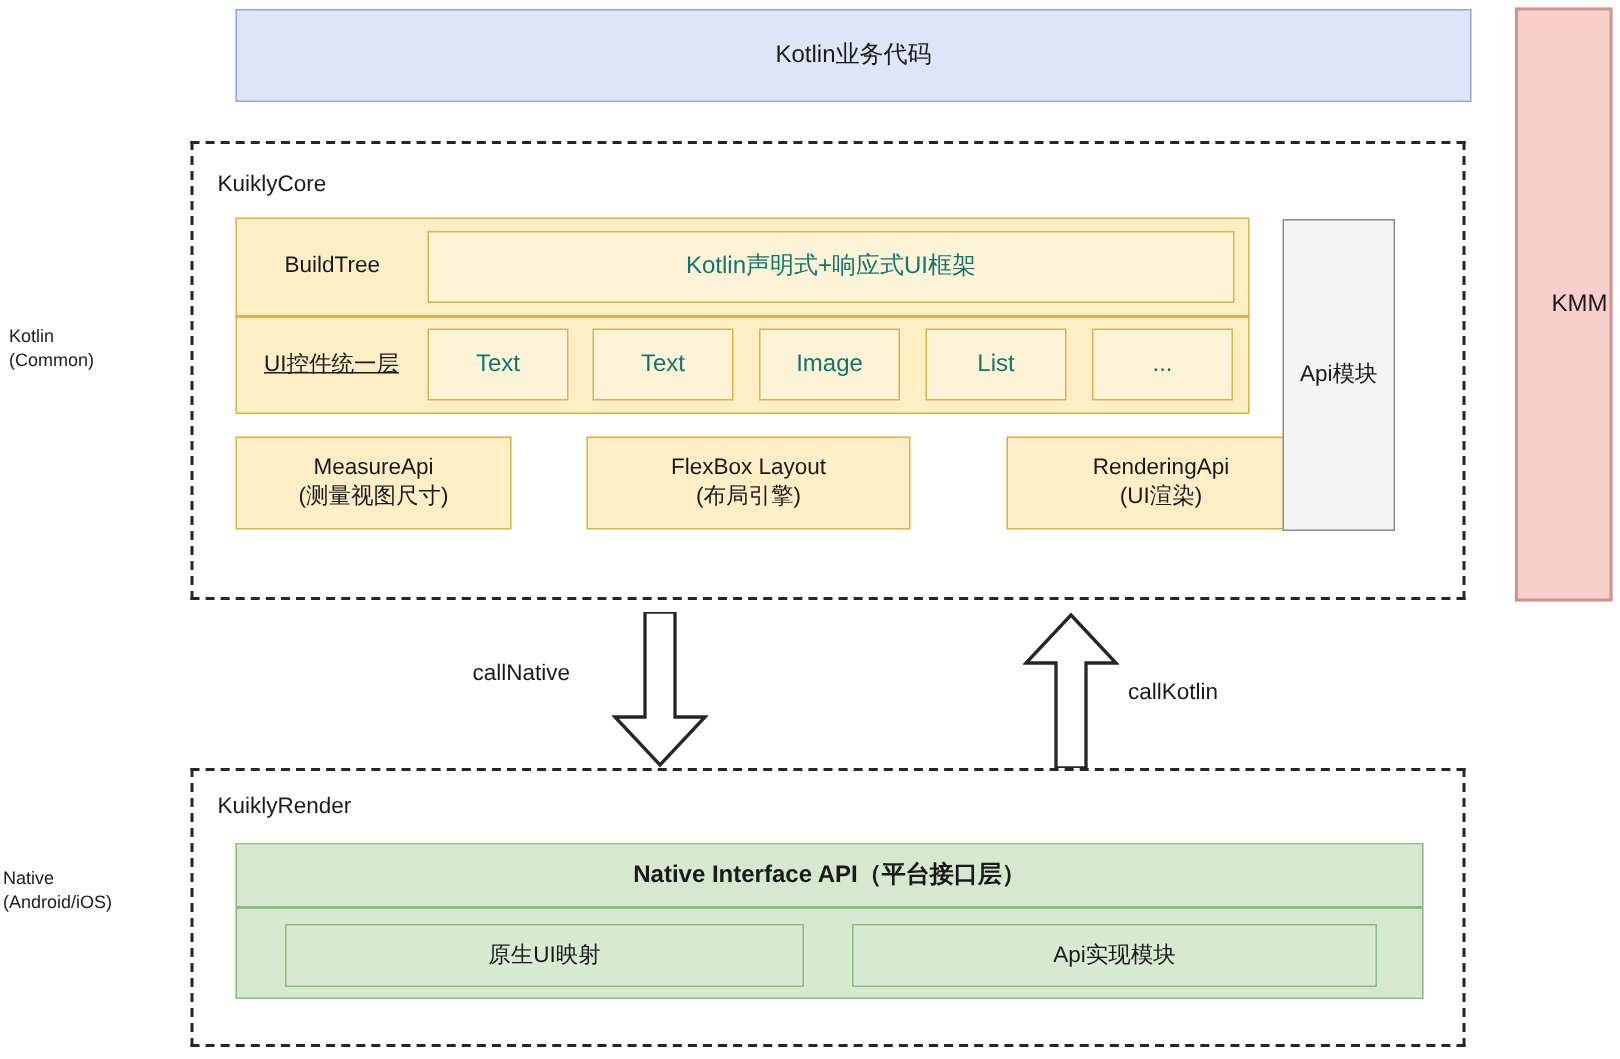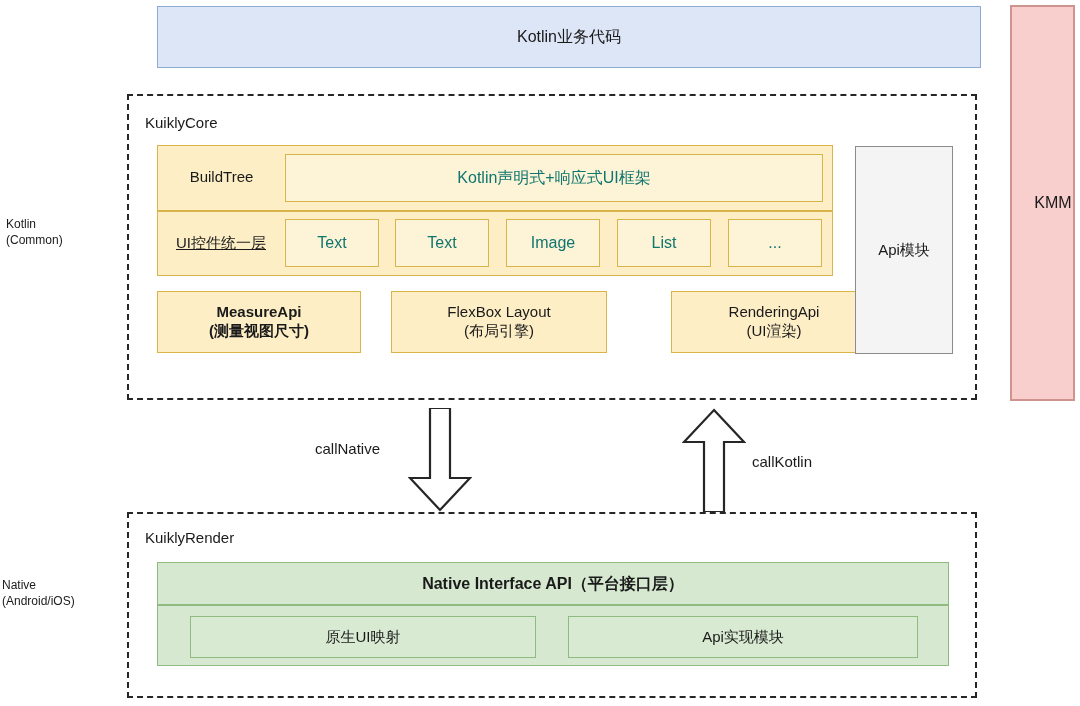--- a/index.html
+++ b/index.html
@@ -169,42 +169,42 @@
   <div class="abs yellow-inner center" style="left:617px; top:219px; width:94px; height:48px;">
     <span>List</span>
   </div>
   <div class="abs yellow-inner center" style="left:506px; top:219px; width:94px; height:48px;">
     <span>Image</span>
   </div>
   <div class="abs yellow-inner center" style="left:728px; top:219px; width:94px; height:48px;">
     <span>...</span>
   </div>
 
-  <div class="abs yellow-box center" style="left:157px; top:291px; width:204px; height:62px;font-weight:bold;">
+  <div class="abs yellow-box center" style="left:157px; top:291px; width:184px; height:62px;">
     <div>
       <div>MeasureApi</div>
       <div>(测量视图尺寸)</div>
     </div>
   </div>
 
   <div class="abs yellow-box center" style="left:391px; top:291px; width:216px; height:62px;align-items:center;">
     <div>
       <div>FlexBox Layout</div>
       <div>(布局引擎)</div>
     </div>
   </div>
 
   <div class="abs yellow-box center" style="left:628px; top:291px; width:206px; height:62px;margin-left:43px;">
     <div>
       <div>RenderingApi</div>
       <div>(UI渲染)</div>
     </div>
   </div>
 
-  <div class="abs grey-box center" style="left:855px; top:146px; width:98px; height:208px;">
+  <div class="abs grey-box center" style="left:855px; top:146px; width:75px; height:208px;">
     <span>Api模块</span>
   </div>
 
   <div class="abs pink-box center" style="left:1010px; top:5px; width:65px; height:396px;padding-left:21px;">
     <span>KMM</span>
   </div>
 
   <div class="abs" style="left:408px; top:408px; width:64px; height:104px;">
     <svg class="arrow-svg" width="64" height="104" viewBox="0 0 64 104" xmlns="http://www.w3.org/2000/svg">
       <polygon points="22,0 42,0 42,70 62,70 32,102 2,70 22,70" fill="#ffffff" stroke="#262626" stroke-width="2.2" stroke-linejoin="miter"></polygon>

